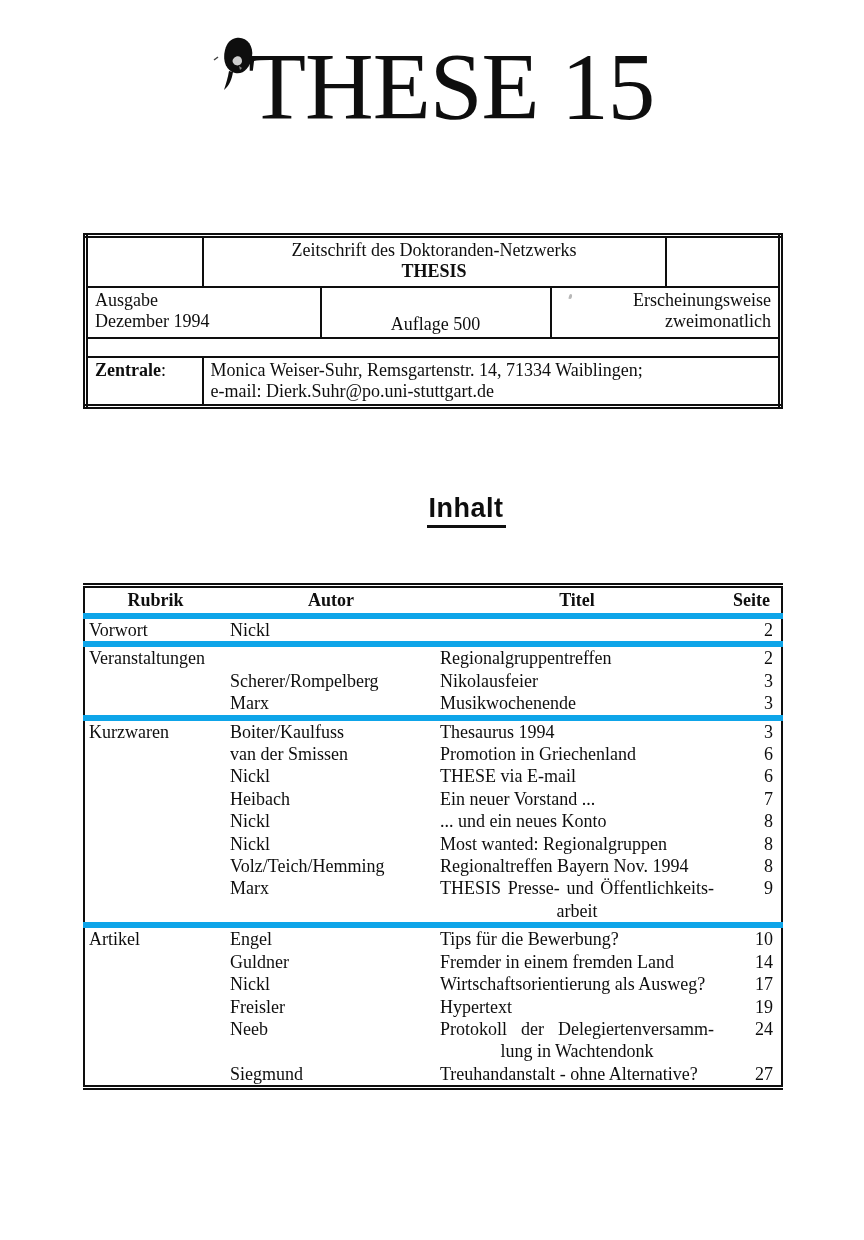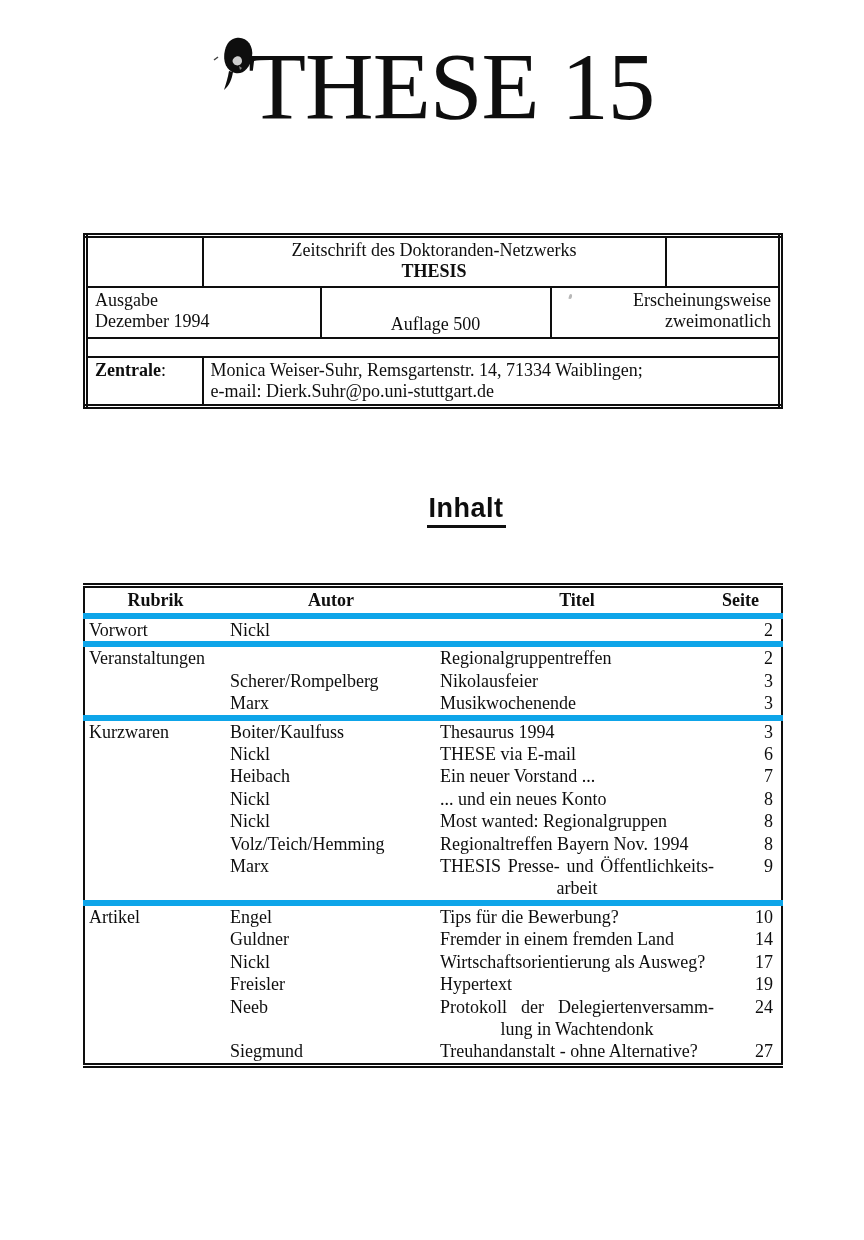--- a/index.html
+++ b/index.html
@@ -56,21 +56,21 @@
     border-right: 2px solid #0e0e0e;
   }
   .toc-table col.c-rubrik { width: 142px; }
   .toc-table col.c-autor  { width: 210px; }
   .toc-table col.c-titel  { width: 282px; }
   .toc-table col.c-seite  { width: 64px;  }
   .toc-table th {
     font-weight: bold; text-align: center; padding: 1px 4px 2px 4px;
     border-bottom: 2px solid #be185d; line-height: 22px;
   }
-  .toc-table th.h-seite { text-align: left; padding-right: 0; }
+  .toc-table th.h-seite { text-align: center; padding-right: 0; }
   .toc-table td {
     padding: 0 4px; line-height: 22.4px; vertical-align: top;
     white-space: normal;
   }
   .toc-table td.col-seite { text-align: right; padding-right: 8px; }
   .toc-table tr.group-start td { border-top: 6px solid #0ea5e9; margin-top: 32px; }
   .titel-cont { text-align: center; }
   .justified { text-align: justify; text-align-last: justify; }
 
   
@@ -195,20 +195,28 @@
         <tr class="group-start">
           <td class="col-rubrik">Kurzwaren</td>
           <td class="col-autor">Boiter/Kaulfuss</td>
           <td class="col-titel">
             <div>Thesaurus 1994</div>
           </td>
           <td class="col-seite">3</td>
         </tr>
         <tr>
           <td class="col-rubrik"></td>
+          <td class="col-autor">van der Smissen</td>
+          <td class="col-titel">
+            <div>Promotion in Griechenland</div>
+          </td>
+          <td class="col-seite">6</td>
+        </tr>
+        <tr>
+          <td class="col-rubrik"></td>
           <td class="col-autor">Nickl</td>
           <td class="col-titel">
             <div>THESE via E-mail</div>
           </td>
           <td class="col-seite">6</td>
         </tr>
         <tr>
           <td class="col-rubrik"></td>
           <td class="col-autor">Heibach</td>
           <td class="col-titel">

